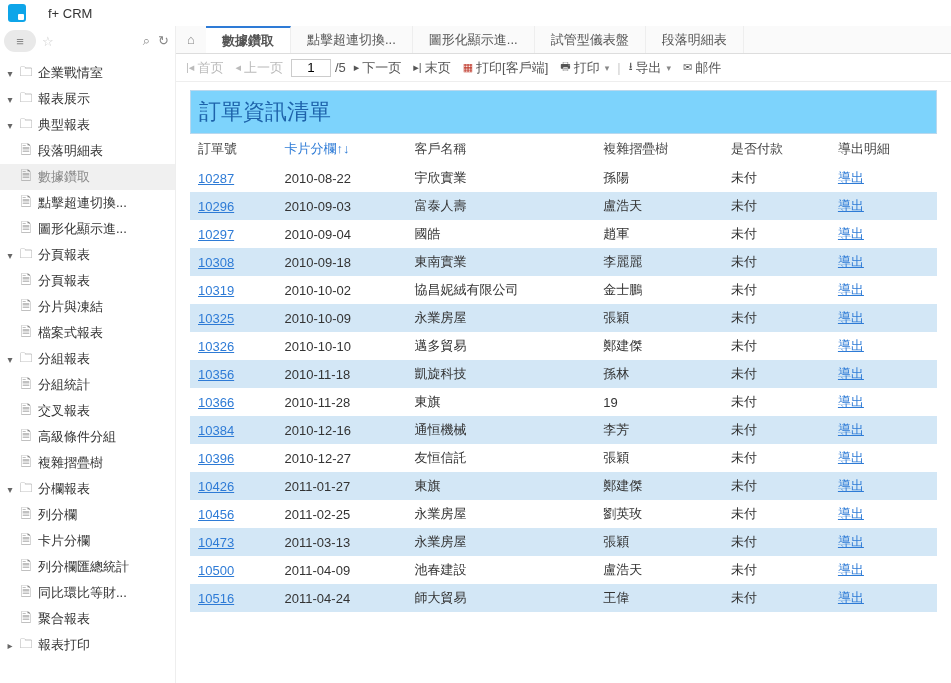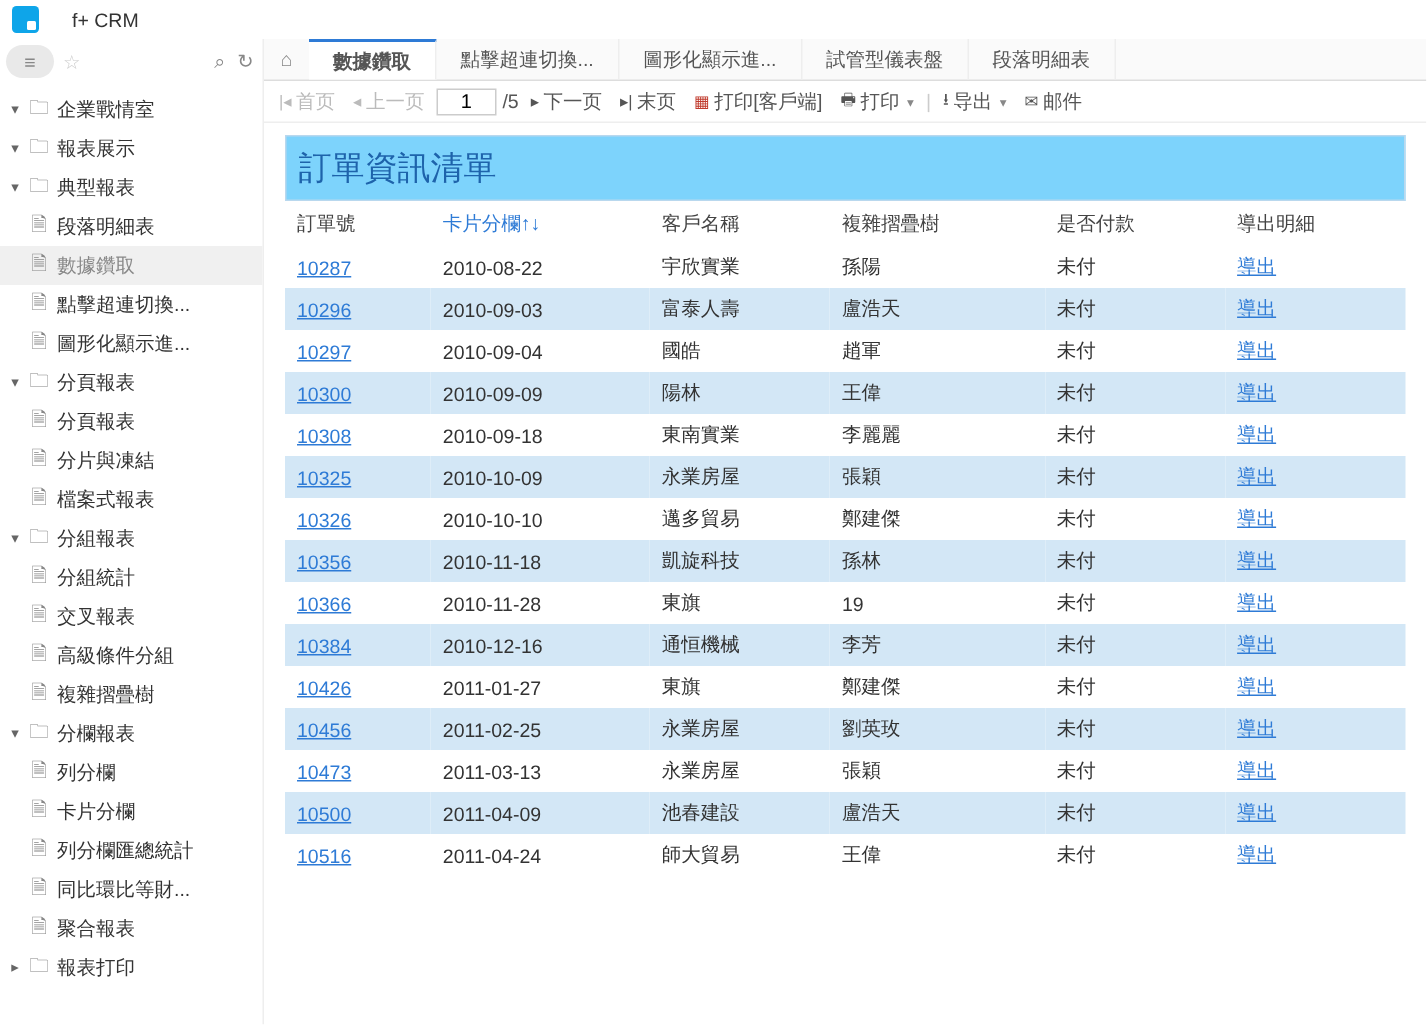--- a/index.html
+++ b/index.html
@@ -269,36 +269,36 @@
             </tr>
             <tr>
               <td><a class="lnk">10297</a></td>
               <td>2010-09-04</td>
               <td>國皓</td>
               <td>趙軍</td>
               <td>未付</td>
               <td><a class="lnk">導出</a></td>
             </tr>
             <tr>
-              <td><a class="lnk">10300</a></td>
-              <td>2010-09-09</td>
-              <td>陽林</td>
-              <td>王偉</td>
-              <td>未付</td>
-              <td><a class="lnk">導出</a></td>
-            </tr>
-            <tr>
               <td><a class="lnk">10308</a></td>
               <td>2010-09-18</td>
               <td>東南實業</td>
               <td>李麗麗</td>
               <td>未付</td>
               <td><a class="lnk">導出</a></td>
             </tr>
             <tr>
+              <td><a class="lnk">10319</a></td>
+              <td>2010-10-02</td>
+              <td>協昌妮絨有限公司</td>
+              <td>金士鵬</td>
+              <td>未付</td>
+              <td><a class="lnk">導出</a></td>
+            </tr>
+            <tr>
               <td><a class="lnk">10325</a></td>
               <td>2010-10-09</td>
               <td>永業房屋</td>
               <td>張穎</td>
               <td>未付</td>
               <td><a class="lnk">導出</a></td>
             </tr>
             <tr>
               <td><a class="lnk">10326</a></td>
               <td>2010-10-10</td>
@@ -325,20 +325,28 @@
             </tr>
             <tr>
               <td><a class="lnk">10384</a></td>
               <td>2010-12-16</td>
               <td>通恒機械</td>
               <td>李芳</td>
               <td>未付</td>
               <td><a class="lnk">導出</a></td>
             </tr>
             <tr>
+              <td><a class="lnk">10396</a></td>
+              <td>2010-12-27</td>
+              <td>友恒信託</td>
+              <td>張穎</td>
+              <td>未付</td>
+              <td><a class="lnk">導出</a></td>
+            </tr>
+            <tr>
               <td><a class="lnk">10426</a></td>
               <td>2011-01-27</td>
               <td>東旗</td>
               <td>鄭建傑</td>
               <td>未付</td>
               <td><a class="lnk">導出</a></td>
             </tr>
             <tr>
               <td><a class="lnk">10456</a></td>
               <td>2011-02-25</td>

